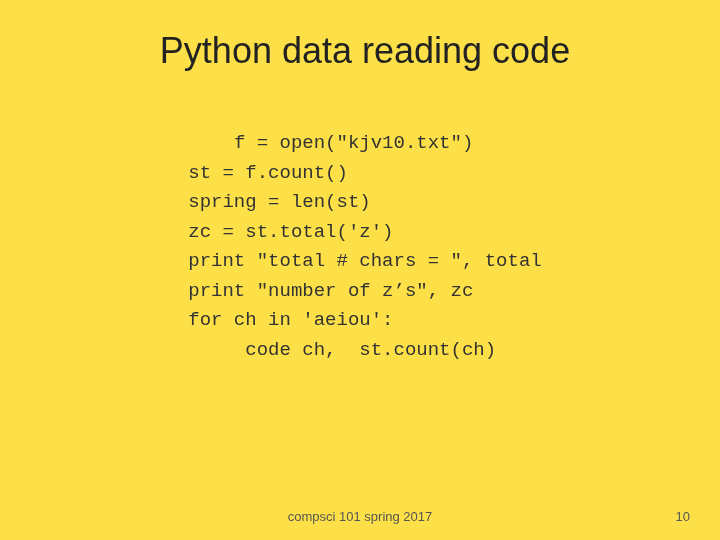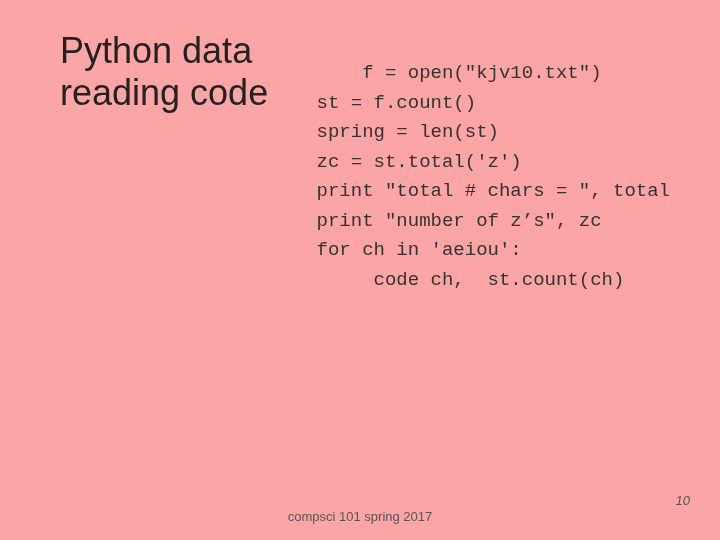--- a/index.html
+++ b/index.html
@@ -13,25 +13,26 @@
       height: 540px;
       background: #ffffff;
       font-family: Arial, Helvetica, sans-serif;
       position: relative;
       overflow: hidden;
     }
 
     .slide-container {
       width: 720px;
       height: 540px;
-      background: #fca5a5;
+      background: #fde047;
       position: relative;
       display: flex;
-      flex-direction: row;
+      flex-direction: column;
       padding: 30px 50px 40px 50px;
+      align-items: center;
     }
 
     .slide-title {
       font-size: 36px;
       font-weight: normal;
       color: #222222;
       text-align: left;
       margin-bottom: 28px;
       margin-left: 10px;
     }
@@ -56,25 +57,24 @@
     }
 
     .footer-text {
       font-size: 13px;
       color: #555555;
       margin-top: 13px;
     }
 
     .slide-number {
       position: absolute;
-      bottom: 32px;
+      bottom: 16px;
       right: 30px;
       font-size: 13px;
       color: #555555;
-      font-style: italic;
     }
   </style>
 </head>
 <body>
 
 <div class="slide-container">
 
   <h1 class="slide-title">Python data reading code</h1>
 
   <div class="code-block">

